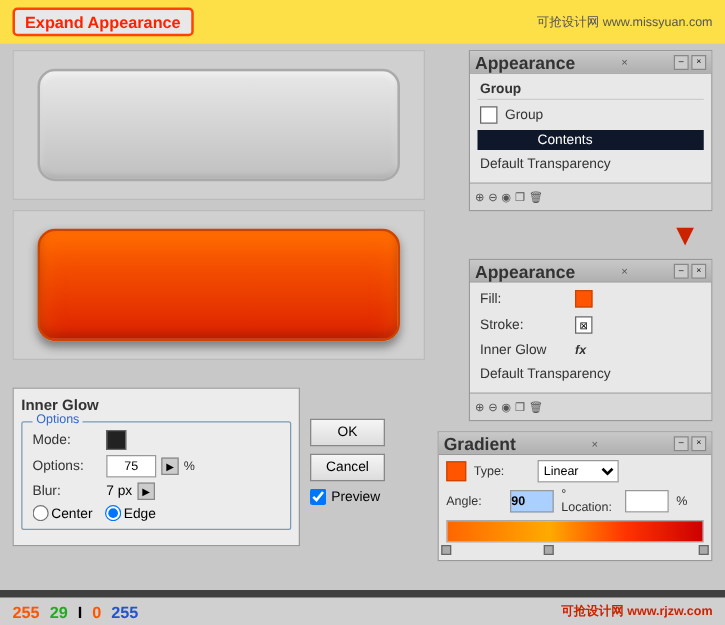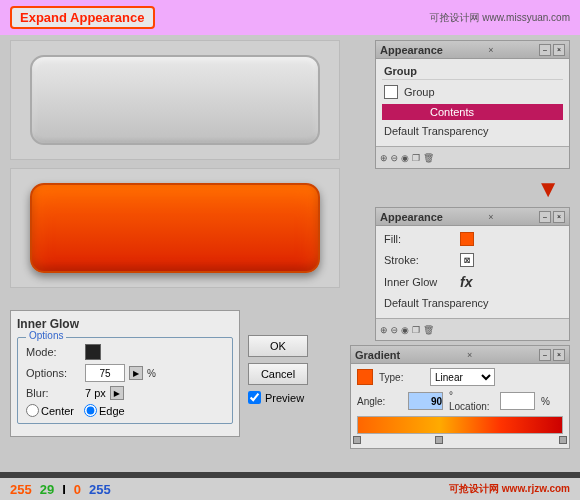--- a/index.html
+++ b/index.html
@@ -8,21 +8,21 @@
       height: 500px;
       background: #c8c8c8;
       font-family: Arial, sans-serif;
       font-size: 11px;
       overflow: hidden;
       position: relative;
     }
 
     
     .top-banner {
-      background: #f0abfc;
+      background: #fde047;
       padding: 6px 10px;
       display: flex;
       align-items: center;
       justify-content: space-between;
     }
     .expand-label {
       background: #e8e8e8;
       border: 2px solid #ff4400;
       border-radius: 4px;
       padding: 2px 8px;
@@ -213,21 +213,21 @@
     .panel-titlebar {
       background: linear-gradient(to bottom, #c8c8c8, #b0b0b0);
       border-bottom: 1px solid #999;
       display: flex;
       align-items: center;
       justify-content: space-between;
       padding: 2px 4px;
       height: 18px;
     }
     .panel-title {
-      font-size: 11px;
+      font-size: 14px;
       font-weight: bold;
       color: #333;
     }
     .panel-close-btns {
       display: flex;
       gap: 2px;
     }
     .mini-btn {
       width: 12px;
       height: 12px;
@@ -243,21 +243,21 @@
       padding: 4px 6px;
     }
     .panel-row {
       display: flex;
       align-items: center;
       gap: 6px;
       margin-bottom: 3px;
       padding: 2px 2px;
     }
     .panel-row.highlight {
-      background: #be185d;
+      background: #0f172a;
       color: white;
       padding-left: 48px;
     }
     .panel-row-label {
       font-size: 11px;
       color: #333;
       min-width: 70px;
     }
     .panel-row-label.white { color: white; }
     .panel-icon-box {
@@ -270,21 +270,21 @@
       justify-content: center;
       font-size: 7px;
     }
     .panel-icon-orange {
       width: 14px;
       height: 14px;
       background: #ff5500;
       border: 1px solid #cc4400;
     }
     .fx-label {
-      font-size: 14px;
+      font-size: 10px;
       color: #333;
       font-style: italic;
       font-weight: bold;
     }
     .panel-footer {
       border-top: 1px solid #aaa;
       background: #d8d8d8;
       display: flex;
       align-items: center;
       justify-content: space-between;
@@ -362,21 +362,21 @@
       font-size: 10px;
       border: 1px solid #999;
       background: white;
     }
     .grad-number {
       width: 35px;
       height: 18px;
       border: 1px solid #999;
       background: #aad0ff;
       font-size: 10px;
-      text-align: right;
+      text-align: left;
       font-weight: bold;
     }
     .grad-number2 {
       width: 35px;
       height: 18px;
       border: 1px solid #999;
       background: white;
       font-size: 10px;
       text-align: center;
     }

